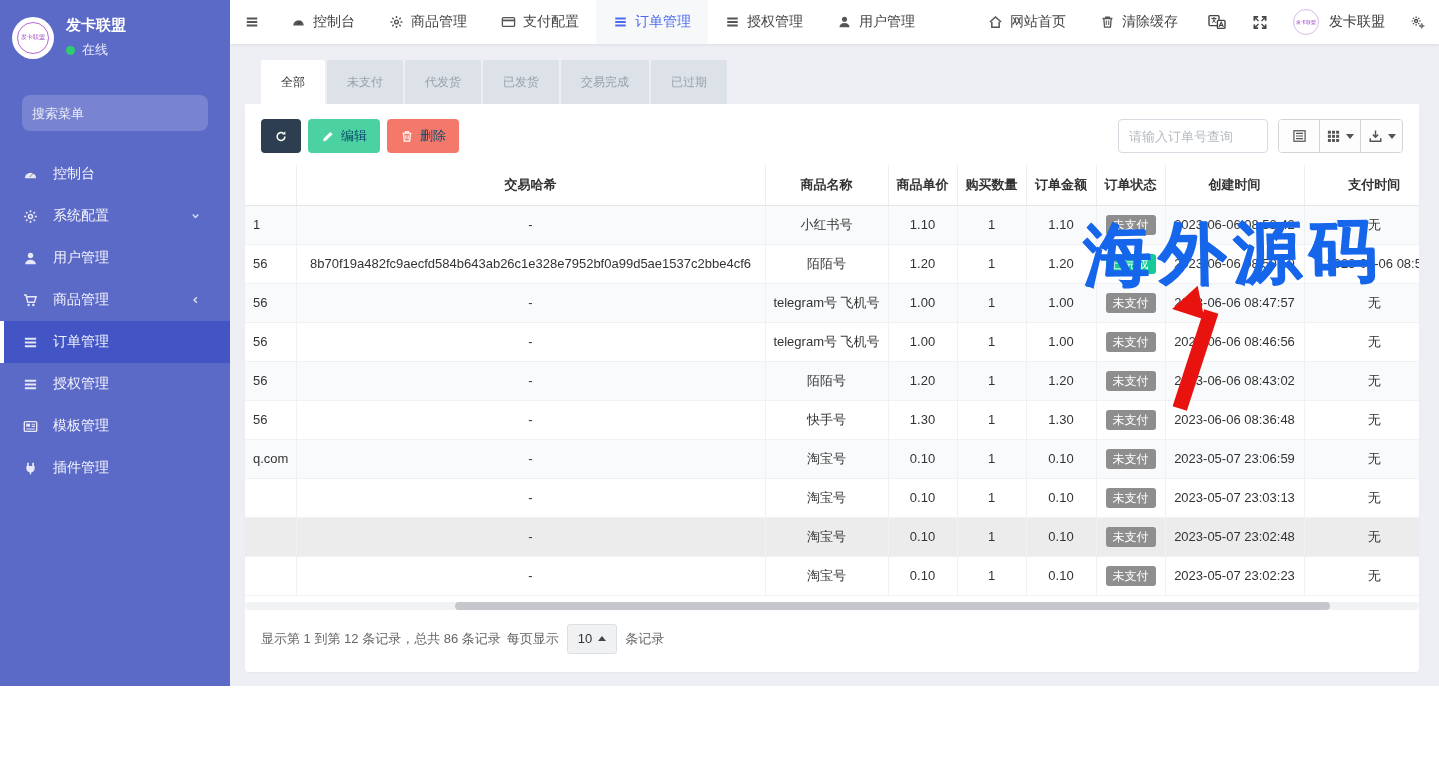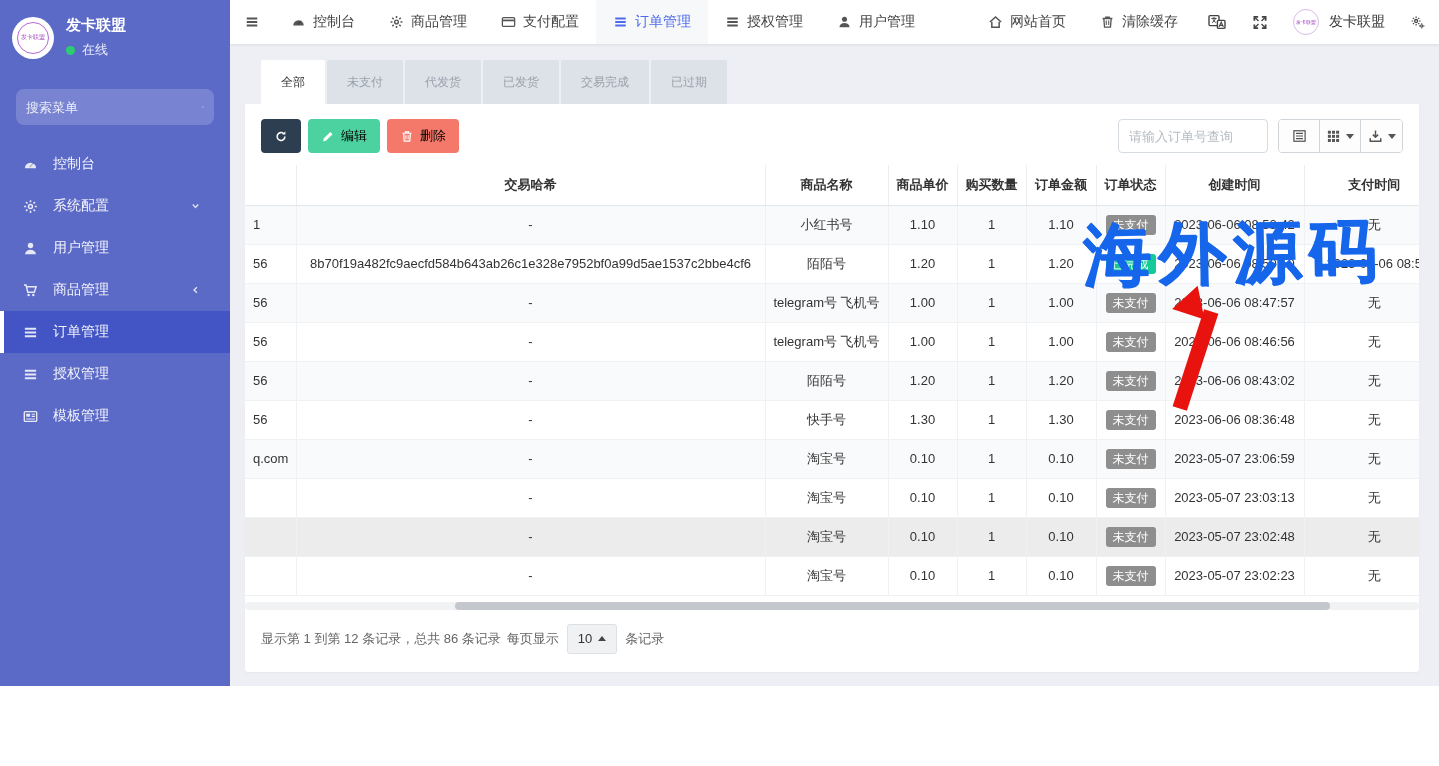--- a/index.html
+++ b/index.html
@@ -9,21 +9,21 @@
 
   
   .sidebar { position:absolute; left:0; top:0; width:230px; height:766px; background:#5b69c7; z-index:30; }
   .brand { display:flex; align-items:center; padding:16px 14px 14px 12px; }
   .brand-avatar { width:42px; height:42px; border-radius:50%; background:#fff; display:flex; align-items:center; justify-content:center; flex:0 0 42px; }
   .brand-avatar-inner { width:32px; height:32px; border-radius:50%; border:1px solid #b768d2; color:#a246c2; font-size:6px; display:flex; align-items:center; justify-content:center; text-align:center; line-height:1.1; }
   .brand-text { margin-left:12px; color:#fff; }
   .brand-name { font-weight:bold; font-size:15px; margin-bottom:6px; }
   .brand-status { font-size:13px; color:#e8ebf9; display:flex; align-items:center; }
   .status-dot { width:9px; height:9px; border-radius:50%; background:#2ecc71; display:inline-block; margin-right:7px; }
-  .side-search { margin:16px; height:36px; background:rgba(255,255,255,.18); border-radius:8px; display:flex; align-items:center; padding:4px 10px; }
+  .side-search { margin:22px; height:36px; background:rgba(255,255,255,.18); border-radius:8px; display:flex; align-items:center; padding:4px 10px; }
   .side-search input { flex:1; background:transparent; border:none; outline:none; color:#fff; font-size:13px; font-family:inherit; }
   .side-search input::placeholder { color:rgba(255,255,255,.85); }
   .side-search .icn { color:#fff; }
   .menu { margin-top:18px; }
   .side-item { height:42px; display:flex; align-items:center; padding:0 16px 0 22px; color:rgba(255,255,255,.92); cursor:pointer; position:relative; }
   .side-item .icn { width:17px; height:15px; margin-right:14px; color:rgba(255,255,255,.85); }
   .side-item.active { background:#4355c4; border-left:4px solid #fff; padding-left:18px; }
   .side-item .spacer { flex:1; }
   .side-item .chev { width:9px; height:10px; color:rgba(255,255,255,.8); }
   .icn svg { width:100%; height:100%; display:block; }
@@ -43,21 +43,21 @@
 
   
   .main { position:absolute; left:230px; top:44px; right:0; bottom:0; background:#edeff4; }
   .content { padding:16px 20px 0 15px; }
   .tabs { display:flex; gap:2px; padding-left:16px; }
   .tab { height:44px; display:flex; align-items:center; justify-content:center; padding:0 20px; background:#dde2e8; color:#98a2ac; font-size:12px; cursor:pointer; border-radius:2px 2px 0 0; }
   .tab.active { background:#fff; color:#333; }
 
   .card { background:#fff; border-radius:0 0 3px 3px; box-shadow:0 1px 2px rgba(0,0,0,.04); position:relative; }
   .toolbar { display:flex; align-items:center; padding:15px 16px 12px 16px; }
-  .btn { height:34px; border:none; border-radius:4px; color:#000000; font-size:13px; font-family:inherit; display:inline-flex; align-items:center; padding:0 13px; margin-right:7px; cursor:pointer; }
+  .btn { height:34px; border:none; border-radius:4px; color:#0c4a6e; font-size:13px; font-family:inherit; display:inline-flex; align-items:center; padding:0 13px; margin-right:7px; cursor:pointer; }
   .btn .icn { width:14px; height:13px; margin-right:6px; color:#fff; }
   .btn.only-icon .icn { margin-right:0; }
   .btn-dark { background:#2d3e50; }
   .btn-green { background:#4cd2a0; }
   .btn-red { background:#f4796b; }
   .toolbar-right { margin-left:auto; display:flex; align-items:center; }
   .order-search { width:150px; height:34px; border:1px solid #d5dbe0; border-radius:4px; padding:0 10px; font-size:13px; font-family:inherit; outline:none; color:#555; }
   .order-search::placeholder { color:#b6bcc2; }
   .btn-group { display:flex; margin-left:10px; border:1px solid #d0d5da; border-radius:4px; overflow:hidden; }
   .tool-btn { width:41px; height:32px; background:#fdfdfd; display:flex; align-items:center; justify-content:center; border-right:1px solid #d0d5da; cursor:pointer; color:#555; }
@@ -200,20 +200,31 @@
         </div>
         <div class="side-item">
           <span class="icn">
             <svg viewBox="0 0 16 16">
               <rect x="1.4" y="2.8" width="13.2" height="10.4" rx="1" fill="none" stroke="currentColor" stroke-width="1.5"></rect>
               <rect x="3.4" y="5" width="4.2" height="3.2" fill="currentColor"></rect>
               <path d="M9.2 5.6h3.6M9.2 7.8h3.6M3.4 10.6h9.4" stroke="currentColor" stroke-width="1.2"></path>
             </svg>
           </span>
           <span>模板管理</span>
+          <span class="spacer"></span>
+        </div>
+        <div class="side-item">
+          <span class="icn">
+            <svg viewBox="0 0 16 16">
+              <path d="M5.2 1.8v3.6M10.8 1.8v3.6" stroke="currentColor" stroke-width="1.8"></path>
+              <path d="M3.6 5.4h8.8v2.4a4.4 4.4 0 0 1-8.8 0z" fill="currentColor"></path>
+              <path d="M8 11.6v2.6" stroke="currentColor" stroke-width="1.6"></path>
+            </svg>
+          </span>
+          <span>插件管理</span>
           <span class="spacer"></span>
         </div>
       </div>
   </div>
 
   <div class="topnav">
     <div class="nav-item nav-toggle">
       <span class="icn" style="width:16px;height:14px;margin:0">
           <svg viewBox="0 0 16 16">
             <path d="M2 4h12M2 8h12M2 12h12" stroke="currentColor" stroke-width="2.2" fill="none"></path>

